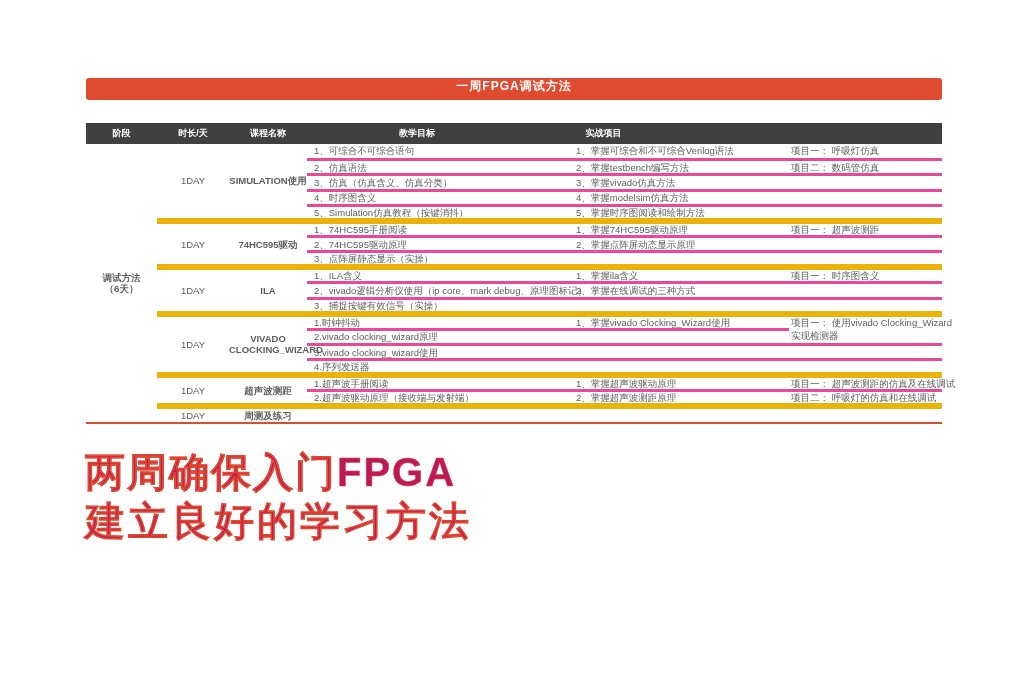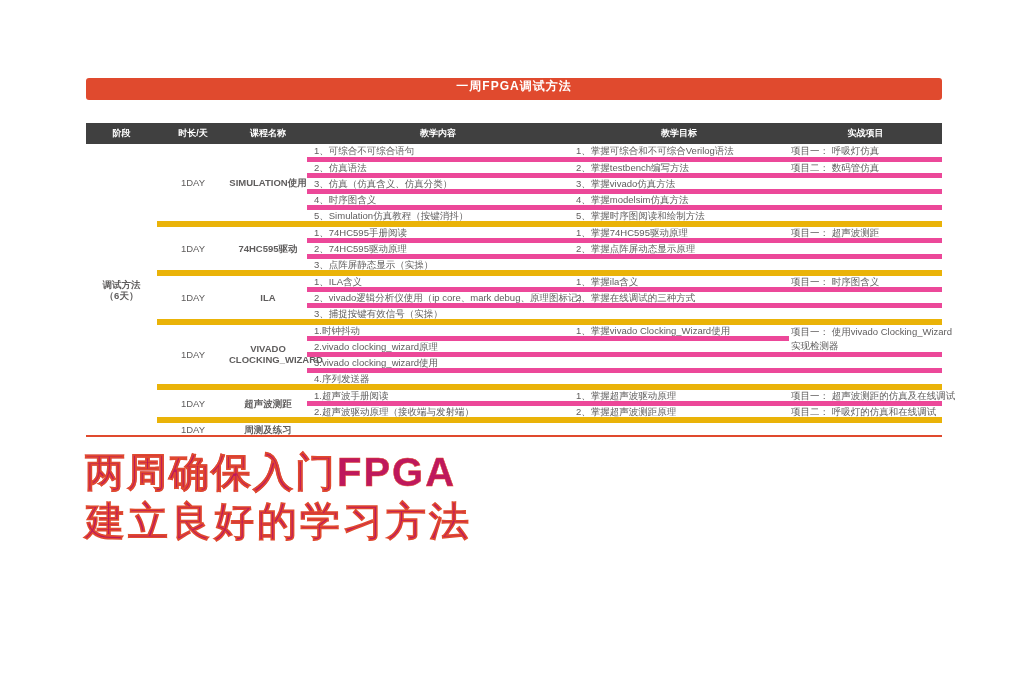--- a/index.html
+++ b/index.html
@@ -24,21 +24,21 @@
     border-bottom: 2px solid #E04A2E; }
   table.course { width: 856px; border-collapse: collapse; table-layout: fixed; }
   table.course tr { height: 15.35px; }
   table.course td { vertical-align: middle; font-size: 9.5px; color: #5f5d5d;
     line-height: 11px; overflow: visible; }
   td.stage { text-align: center; font-weight: bold; color: #4c4a4a; font-size: 10px; line-height: 15px; }
   td.duration { text-align: center; color: #6b6969; }
   td.course-name { text-align: center; font-weight: bold; color: #4c4a4a; white-space: pre-line; margin-left: 36px; }
   td.content, td.goal { padding-left: 7px; white-space: nowrap; }
   td.project { padding-left: 2px; white-space: nowrap; }
-  td.row-line { border-top: 5px solid #ec4899; }
+  td.row-line { border-top: 3px solid #ec4899; }
   td.block-line { border-top: 6px solid #eab308; }
 
   
   .footer-heading { position: absolute; left: 85px; top: 448px; color: #be185d; }
   .footer-heading .l1 { font-size: 40px; font-weight: bold; letter-spacing: 2px;
     line-height: 48px; -webkit-text-stroke: 0.5px #E04A2E; }
   .footer-heading .l2 { font-size: 40px; font-weight: normal; letter-spacing: 3px;
     line-height: 50px; -webkit-text-stroke: 1.6px #E04A2E; }
 </style>
 </head>
@@ -47,21 +47,20 @@
 <div class="page">
 
   <div class="banner">
     <span>一周FPGA调试方法</span>
   </div>
 
   <div class="header-row">
     <div class="hcell hc0">阶段</div>
     <div class="hcell hc1">时长/天</div>
     <div class="hcell hc2">课程名称</div>
-    <div class="hcell hc3">教学内容</div>
     <div class="hcell hc4">教学目标</div>
     <div class="hcell hc5">实战项目</div>
   </div>
 
   <div class="tbl-wrap">
     <table class="course">
       <colgroup>
         <col style="width:71px">
           <col style="width:72px">
           <col style="width:78px">

